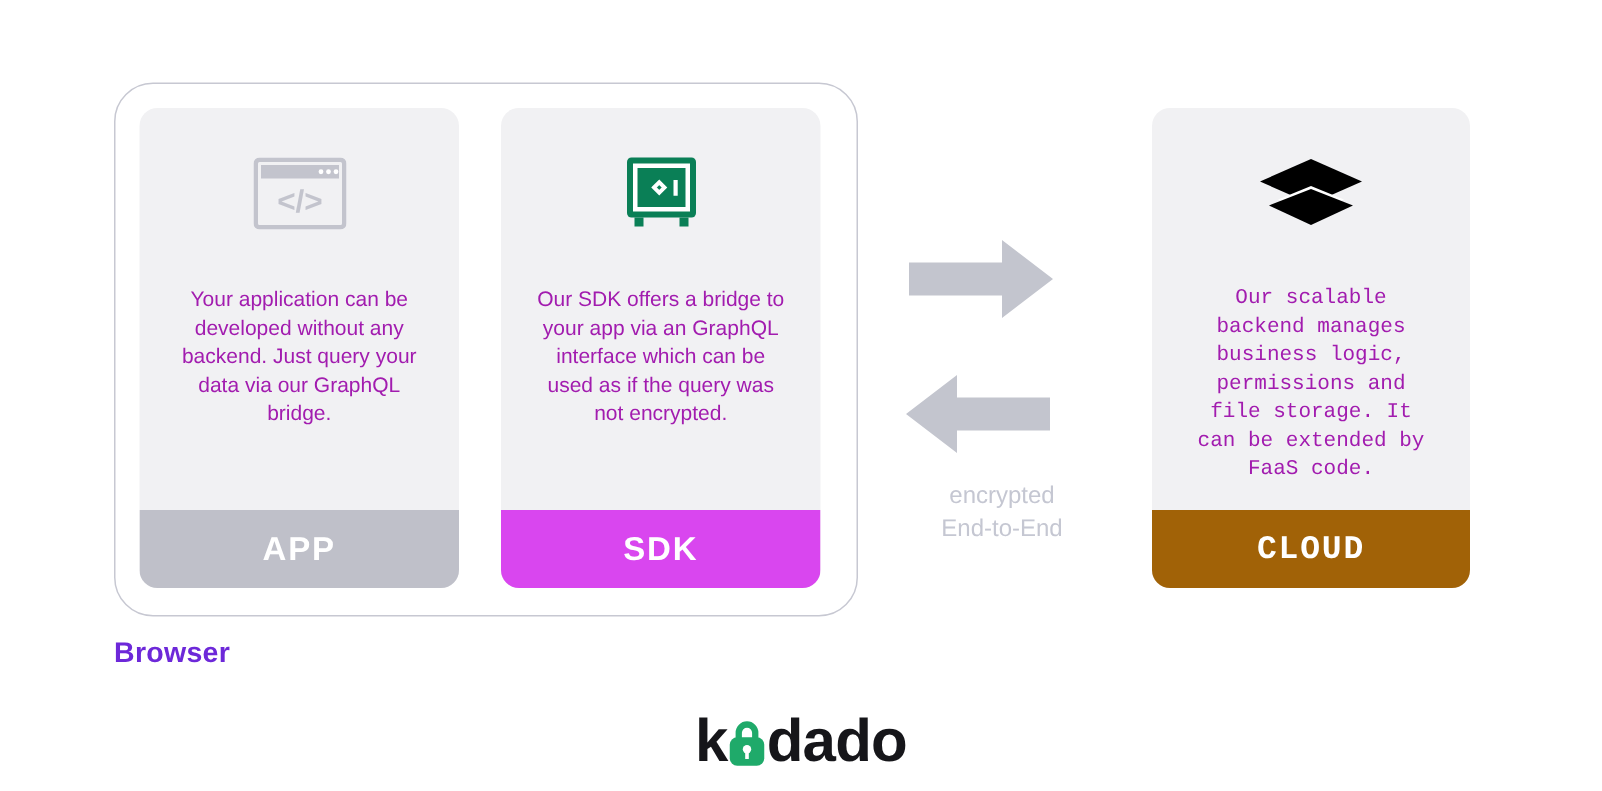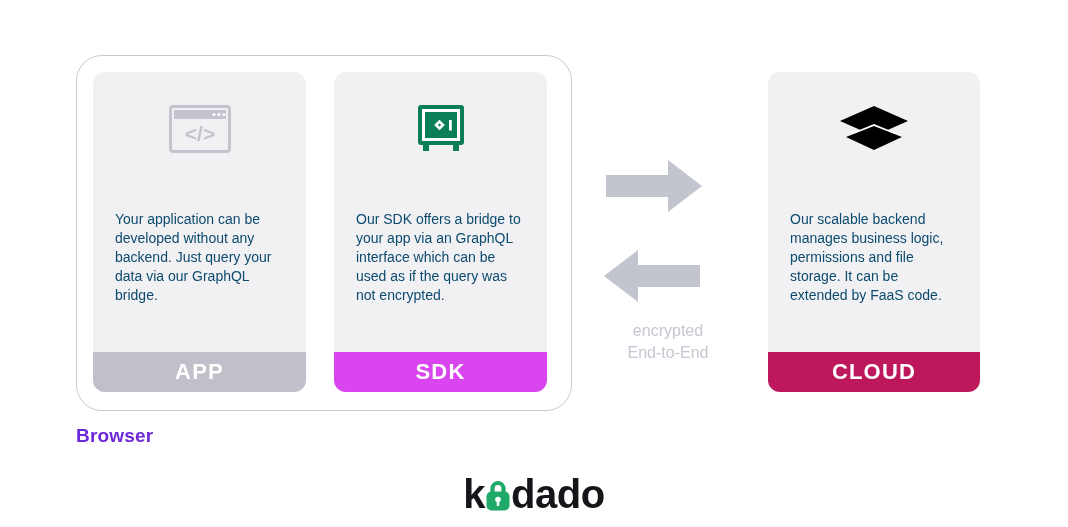--- a/index.html
+++ b/index.html
@@ -44,52 +44,51 @@
     position: absolute;
     background: #f1f1f3;
     border-radius: 12px;
     overflow: hidden;
     display: flex;
     flex-direction: column;
     box-sizing: border-box;
   }
   .card-app   { left: 93px;  top: 72px; width: 213px; height: 320px; }
   .card-sdk   { left: 334px; top: 72px; width: 213px; height: 320px; }
-  .card-cloud { left: 768px; top: 72px; width: 212px; height: 320px; }
+  .card-cloud { left: 768px; top: 72px; width: 212px; height: 320px; font-family: Liberation Mono, monospace; }
 
   .card-icon {
     height: 118px;
     display: flex;
     align-items: center;
     justify-content: center;
     flex: none;
   }
   .card-body {
     flex: 1 1 auto;
     padding: 0 22px;
     font-size: 14px;
     line-height: 19px;
-    color: #0c4a6e;
-    text-align: left;
-    margin-top: 20px;
+    color: #a21caf;
+    text-align: center;
   }
   .card-footer {
     flex: none;
-    height: 40px;
+    height: 52px;
     display: flex;
     align-items: center;
     justify-content: center;
     font-size: 22px;
     font-weight: bold;
     letter-spacing: 1.2px;
     color: #ffffff;
   }
   .footer-app   { background: #bfc0c9; }
   .footer-sdk   { background: #d946ef; }
-  .footer-cloud { background: #be185d; }
+  .footer-cloud { background: #a16207; }
 
   
   .arrows {
     position: absolute;
     left: 596px;
     top: 160px;
     width: 144px;
   }
   .arrow-svg { display: block; }
   .arrow-right { margin: 0 0 0 10px; }

